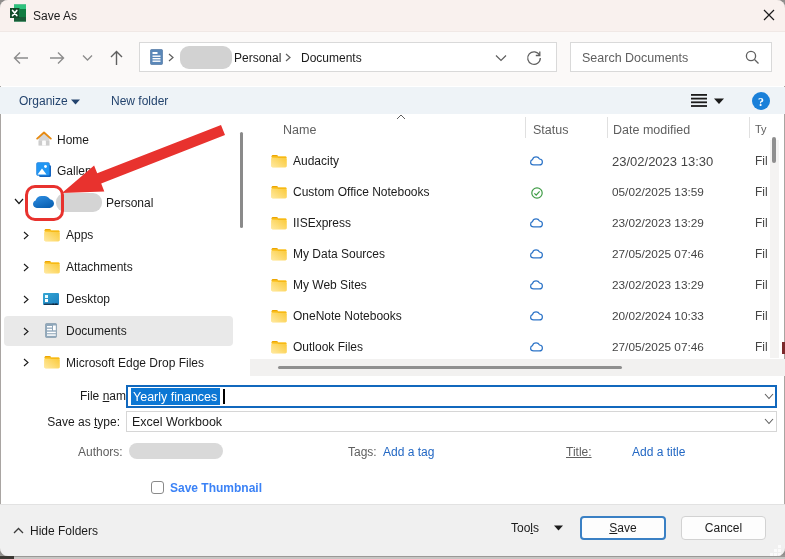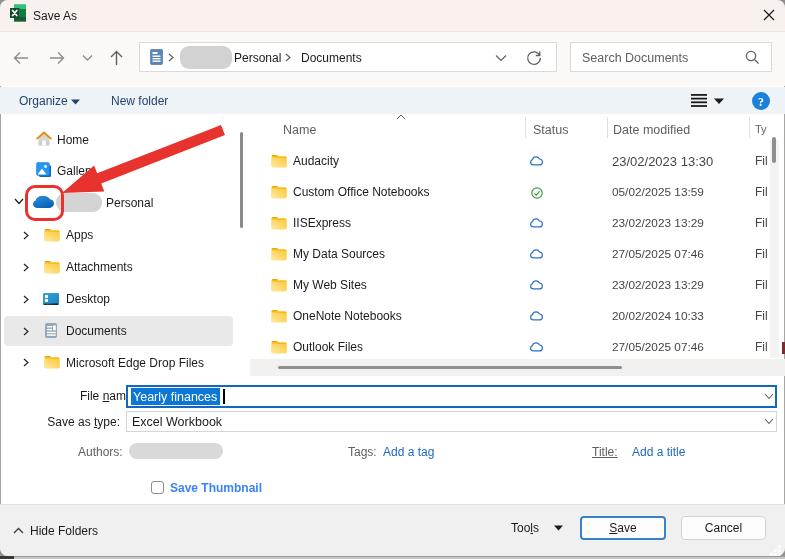--- a/index.html
+++ b/index.html
@@ -486,21 +486,21 @@
 <div class="abs" style="left:764px;top:418px;">
 <svg width="10" height="7" viewBox="0 0 10 7">
         <path d="M1 1 L5 5.5 L9 1" stroke="#5f5f5f" stroke-width="1.1" fill="none"></path>
       </svg>
 </div>
 
 <div class="row-txt lbl" style="left:78px;top:445px;">Authors:</div>
 <div class="grey-pill" style="left:129px;top:443px;width:94px;height:16px;background:#d9d9d9;"></div>
 <div class="row-txt lbl" style="left:348px;top:445px;">Tags:</div>
 <div class="row-txt link" style="left:383px;top:445px;">Add a tag</div>
-<div class="row-txt lbl" style="left:592px;top:445px;text-decoration:underline;">Title:</div>
+<div class="row-txt lbl" style="left:566px;top:445px;text-decoration:underline;">Title:</div>
 <div class="row-txt link" style="left:632px;top:445px;">Add a title</div>
 
 <div class="abs" style="left:151px;top:481px;width:13px;height:13px;border:1px solid #8a8a8a;border-radius:3px;background:#fff;"></div>
 <div class="row-txt" style="left:170px;top:481px;color:#3b82f6;font-weight:bold;">Save Thumbnail</div>
 
 <div class="abs" style="left:0;top:504px;width:785px;height:52px;background:#f0f0f0;border-top:1px solid #e2e2e2;"></div>
 <div class="abs" style="left:13px;top:527px;">
 <svg width="11" height="7" viewBox="0 0 11 7">
         <path d="M1 6 L5.5 1.5 L10 6" stroke="#3b3b3b" stroke-width="1.3" fill="none"></path>
       </svg>

